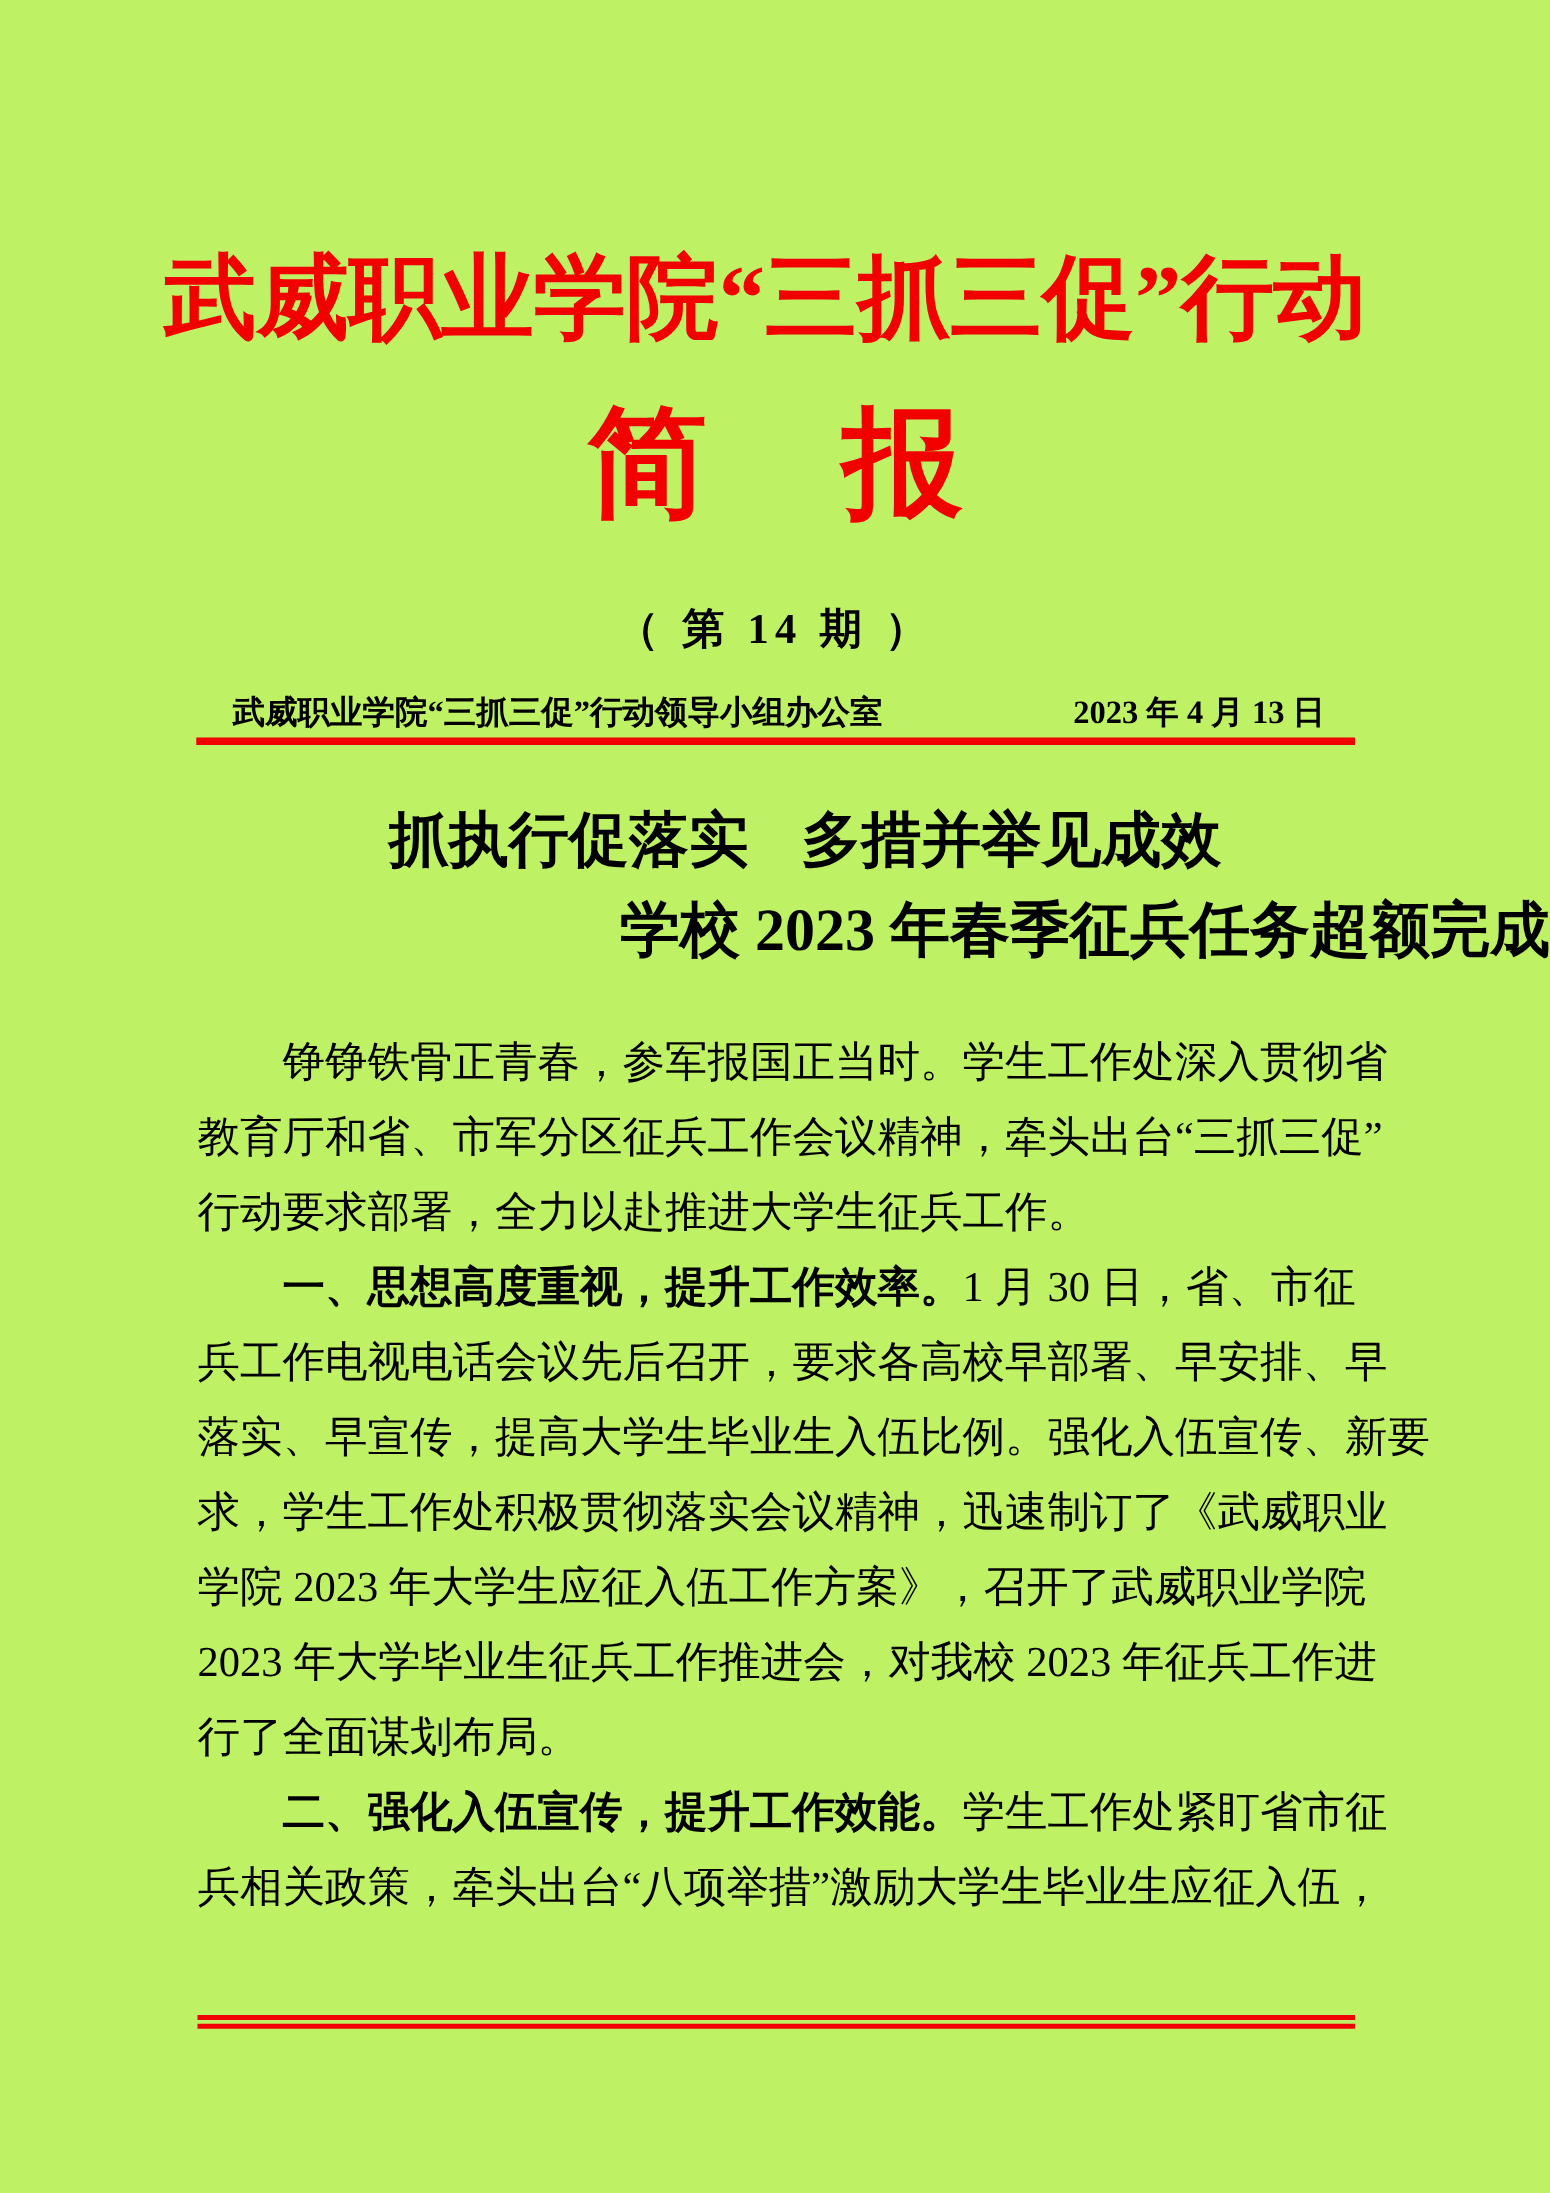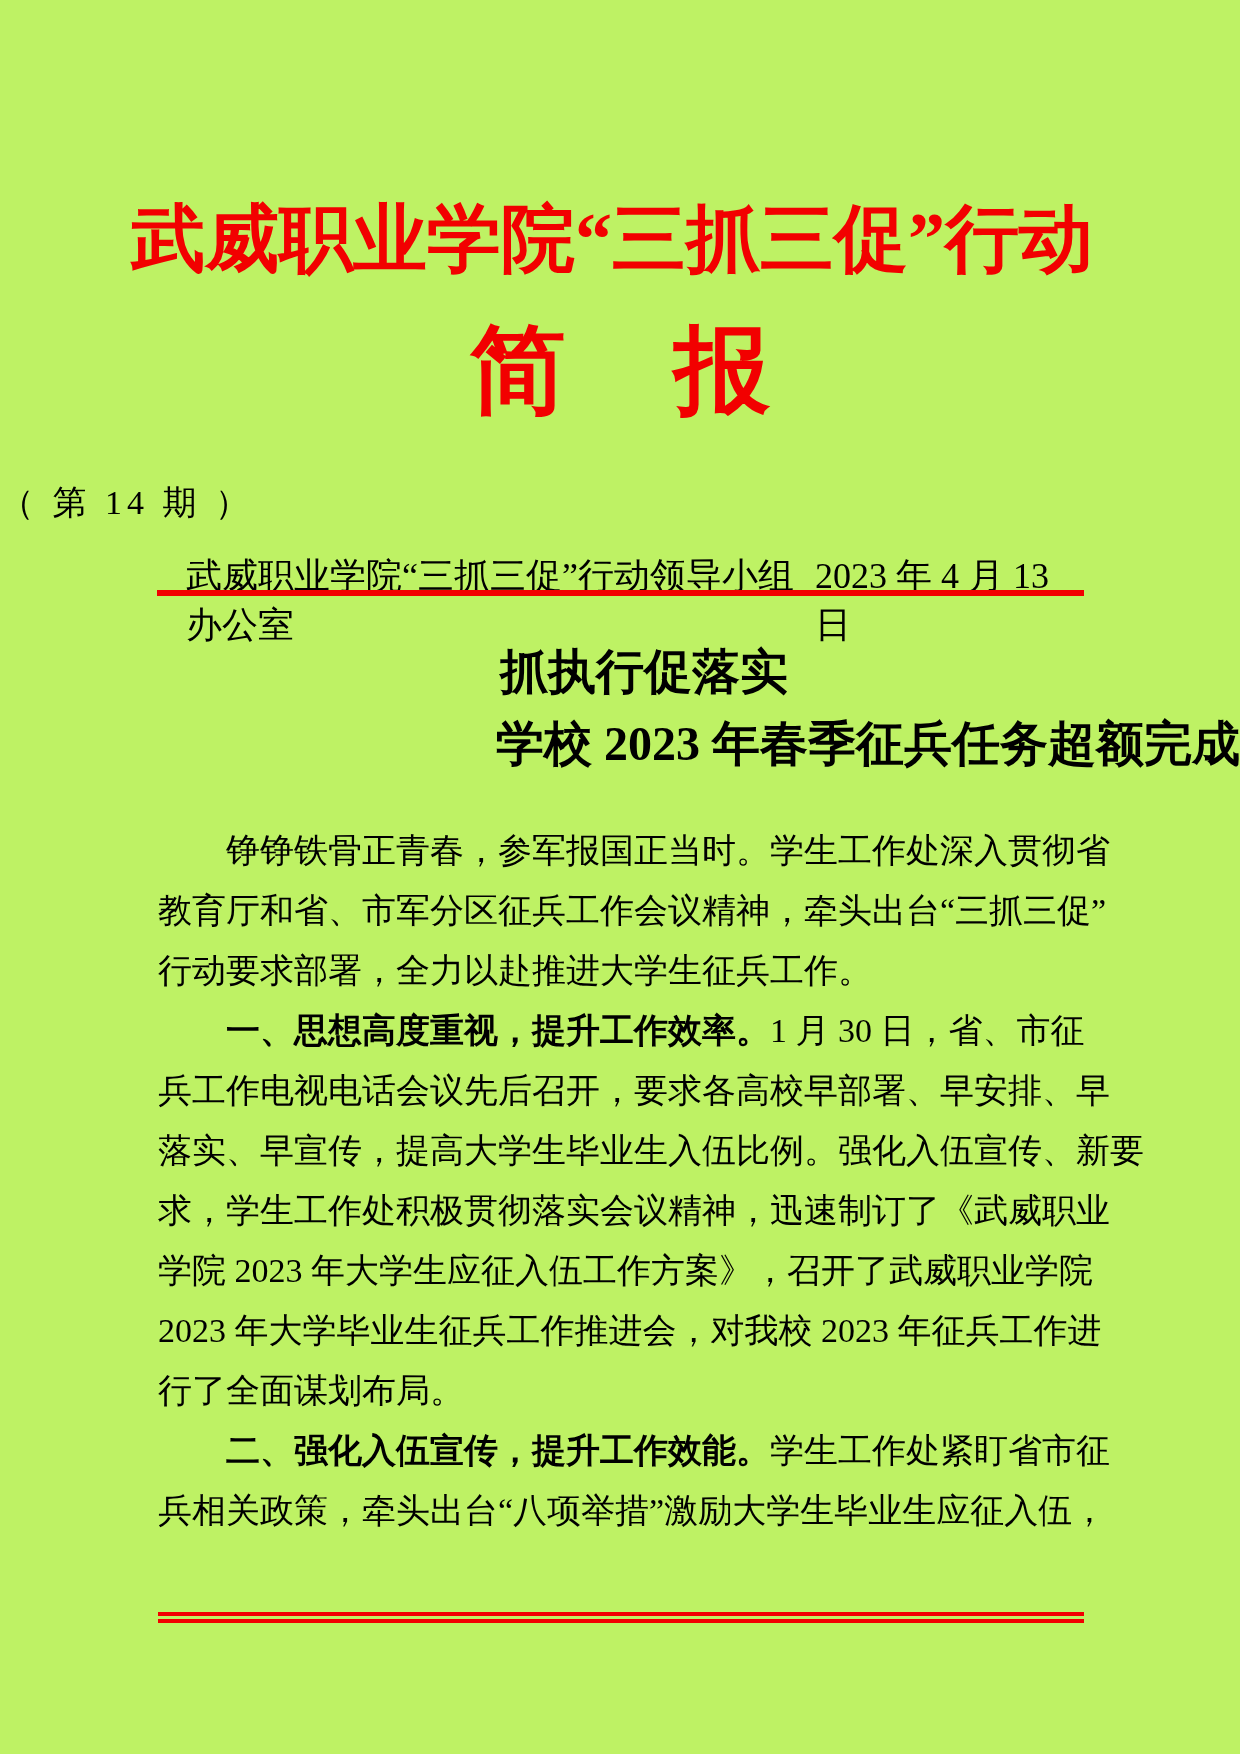--- a/index.html
+++ b/index.html
@@ -40,37 +40,39 @@
     font-size: 96px;
     line-height: 1.1;
     font-weight: bold;
     color: #f20000;
   }
   .issue {
     position: absolute;
     top: 480px;
     left: 0;
     right: 0;
+    text-align: center;
     font-size: 34px;
-    font-weight: normal;
+    font-weight: bold;
     letter-spacing: 5px;
     color: #000;
   }
   .meta {
     position: absolute;
     top: 552px;
     left: 158px;
     width: 926px;
     box-sizing: border-box;
     padding-left: 28px;
     padding-right: 24px;
     display: flex;
     justify-content: space-between;
-    font-size: 36px;
-    color: #000;
+    font-size: 26px;
+    color: #000;
+    font-weight: bold;
   }
   .rule {
     position: absolute;
     top: 590px;
     left: 157px;
     width: 927px;
     height: 6px;
     background: #f20000;
   }
   
@@ -150,20 +152,21 @@
 
   <div class="meta">
     <span class="issuer">武威职业学院“三抓三促”行动领导小组办公室</span>
     <span class="date">2023 年 4 月 13 日</span>
   </div>
 
   <div class="rule"></div>
 
   <div class="headline1">
     <span>抓执行促落实</span>
+    <span>多措并举见成效</span>
   </div>
 
   <div class="headline2">学校 2023 年春季征兵任务超额完成</div>
 
   <div class="body">
 
     <div class="line open">
       <span class="lead"></span><span>铮铮铁骨正青春，参军报国正当时。学生工作处深入贯彻省</span>
     </div>
     <div class="line">

